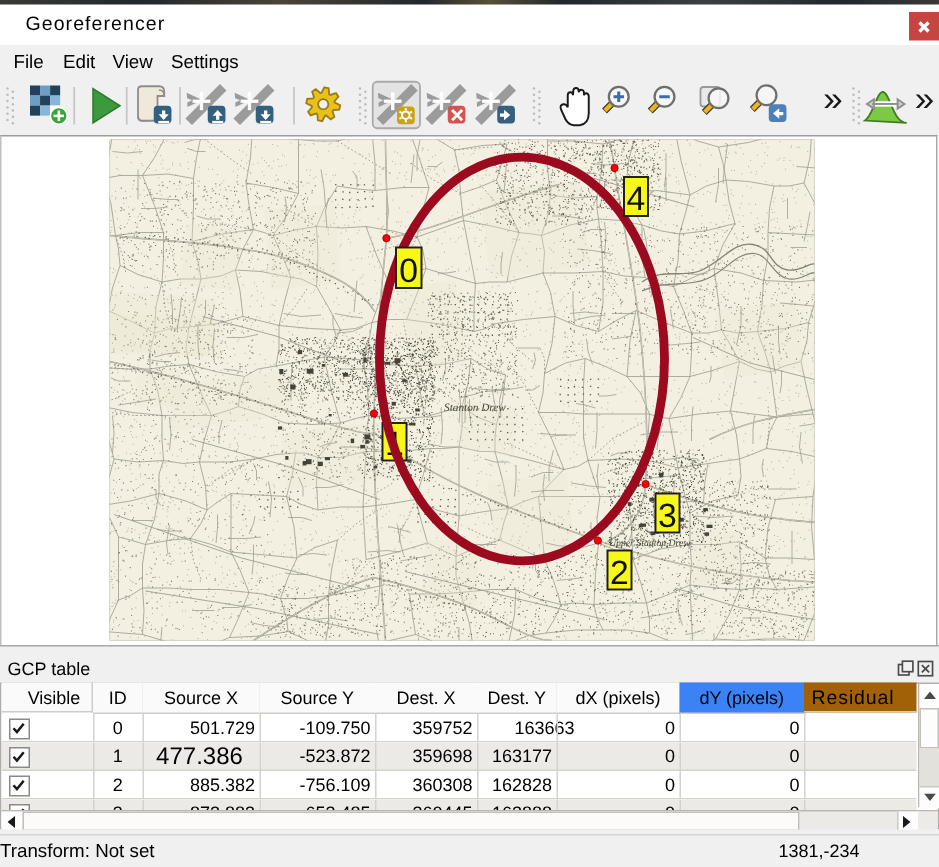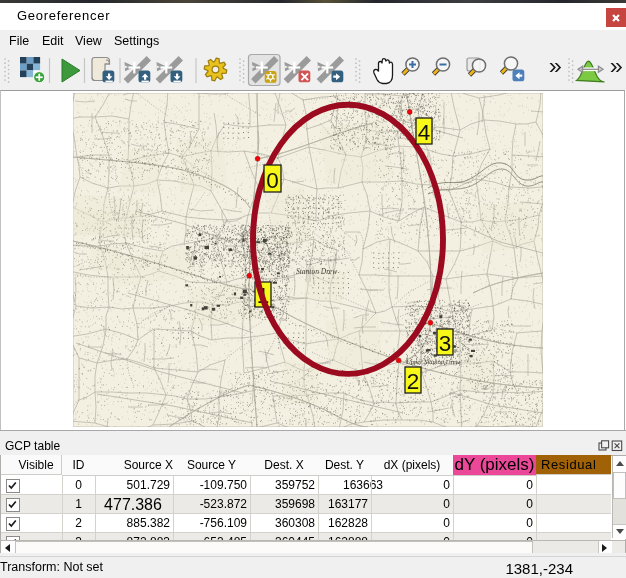--- a/index.html
+++ b/index.html
@@ -326,26 +326,26 @@
  <rect x="1" y="3" width="7" height="7" fill="#f0f0f0" stroke="#4a4a4a" stroke-width="1.1"></rect>
  <rect x="3.6" y="0.8" width="7" height="7" fill="#f0f0f0" stroke="#4a4a4a" stroke-width="1.1"></rect>
  <rect x="14.2" y="1" width="9.5" height="9.5" fill="none" stroke="#4a4a4a" stroke-width="1.1"></rect>
  <line x1="16.6" y1="3.4" x2="21.4" y2="8.2" stroke="#4a4a4a" stroke-width="1.2"></line>
  <line x1="21.4" y1="3.4" x2="16.6" y2="8.2" stroke="#4a4a4a" stroke-width="1.2"></line>
 </svg>
 
 <div class="abs" style="left:0;top:455px;width:625.5px;height:98px;background:#fff;border:1px solid #b0aeaa;box-sizing:border-box"></div>
 <div style="position:absolute;left:1px;top:455px;width:61px;height:20px;line-height:20px;text-align:center;padding-left:10px;box-sizing:border-box;border-right:1px solid #cfcdc9;border-bottom:1px solid #cfcdc9;background:#fbfafa;font-size:12px">Visible</div>
     <div style="position:absolute;left:62px;top:455px;width:33px;height:20px;line-height:20px;text-align:center;border-right:1px solid #cfcdc9;border-bottom:1px solid #cfcdc9;background:#fbfafa;font-size:12px">ID</div>
-    <div style="position:absolute;left:95px;top:455px;width:78px;height:20px;line-height:20px;text-align:right;border-right:1px solid #cfcdc9;border-bottom:1px solid #cfcdc9;background:#fbfafa;font-size:12px">Source X</div>
+    <div style="position:absolute;left:95px;top:455px;width:78px;height:20px;line-height:20px;text-align:center;border-right:1px solid #cfcdc9;border-bottom:1px solid #cfcdc9;background:#fbfafa;font-size:12px">Source X</div>
     <div style="position:absolute;left:173px;top:455px;width:77px;height:20px;line-height:20px;text-align:center;border-right:1px solid #cfcdc9;border-bottom:1px solid #cfcdc9;background:#fbfafa;font-size:12px">Source Y</div>
     <div style="position:absolute;left:250px;top:455px;width:68px;height:20px;line-height:20px;text-align:center;border-right:1px solid #cfcdc9;border-bottom:1px solid #cfcdc9;background:#fbfafa;font-size:12px">Dest. X</div>
     <div style="position:absolute;left:318px;top:455px;width:53px;height:20px;line-height:20px;text-align:center;border-right:1px solid #cfcdc9;border-bottom:1px solid #cfcdc9;background:#fbfafa;font-size:12px">Dest. Y</div>
     <div style="position:absolute;left:371px;top:455px;width:82px;height:20px;line-height:20px;text-align:center;border-right:1px solid #cfcdc9;border-bottom:1px solid #cfcdc9;background:#fbfafa;font-size:12px">dX (pixels)</div>
-    <div style="position:absolute;left:453px;top:455px;width:83px;height:20px;line-height:20px;text-align:center;border-right:1px solid #cfcdc9;border-bottom:1px solid #cfcdc9;background:#ec4899;font-size:17px">dY (pixels)</div>
+    <div style="position:absolute;left:453px;top:455px;width:83px;height:20px;line-height:20px;text-align:center;border-right:1px solid #cfcdc9;border-bottom:1px solid #cfcdc9;background:#3b82f6;font-size:12px">dY (pixels)</div>
     <div style="position:absolute;left:536px;top:455px;width:75px;height:20px;line-height:20px;text-align:left;padding-left:5px;border-bottom:1px solid #cfcdc9;background:#a16207;font-size:13px;letter-spacing:0.6px;overflow:hidden;box-sizing:border-box">Residual (p</div>
     <div style="position:absolute;left:1px;top:475.5px;width:610px;height:19px;background:#fff;overflow:hidden">
       <div style="position:absolute;left:5px;top:3.0px;width:12px;height:12px;background:#fff;border:1px solid #8a8a8a"></div>
       <svg style="position:absolute;left:6px;top:4.0px" width="11" height="11" viewBox="0 0 11 11">
         <path d="M2 5.5 L4.3 8 L8.8 2.5" fill="none" stroke="#1a1a1a" stroke-width="1.7"></path>
       </svg>
       <div style="position:absolute;left:61px;top:0;width:33px;height:19px;line-height:19px;text-align:center;font-size:12px">0</div>
       <div style="position:absolute;left:95px;top:0;width:74px;height:19px;line-height:19px;text-align:right;font-size:12px">501.729</div>
       <div style="position:absolute;left:173px;top:0;width:73px;height:19px;line-height:19px;text-align:right;font-size:12px">-109.750</div>
       <div style="position:absolute;left:250px;top:0;width:64px;height:19px;line-height:19px;text-align:right;font-size:12px">359752</div>
@@ -449,13 +449,13 @@
  <div style="position:absolute;left:596.5px;top:0;width:14.5px;height:12.5px;background:#fdfdfd;border-left:1px solid #c9c7c2;border-right:1px solid #c9c7c2"></div>
  <svg style="position:absolute;left:601px;top:2.5px" width="6" height="8" viewBox="0 0 6 8">
         <path d="M0 0 L5 4 L0 8 Z" fill="#1a1a1a"></path>
       </svg>
  <div style="position:absolute;left:611px;top:0;width:13px;height:12.5px;background:#ecebe8"></div>
 </div>
 <div class="abs" style="left:0;top:553px;width:626px;height:3px;background:#f0f0f0"></div>
 
 <div class="abs" style="left:0;top:556px;width:626px;height:22px;background:#f0f0f0;border-top:1px solid #d4d4d4;box-sizing:border-box"></div>
 <div class="abs" style="left:0;top:560px;width:506px;text-align:left;font-size:12.5px">Transform: Not set</div>
-<div class="abs" style="left:0;top:560px;width:573px;text-align:right;font-size:15px">1381,-234</div>
+<div class="abs" style="left:0;top:560px;width:573px;text-align:right;font-size:12px">1381,-234</div>
 </div>
 </body></html>

